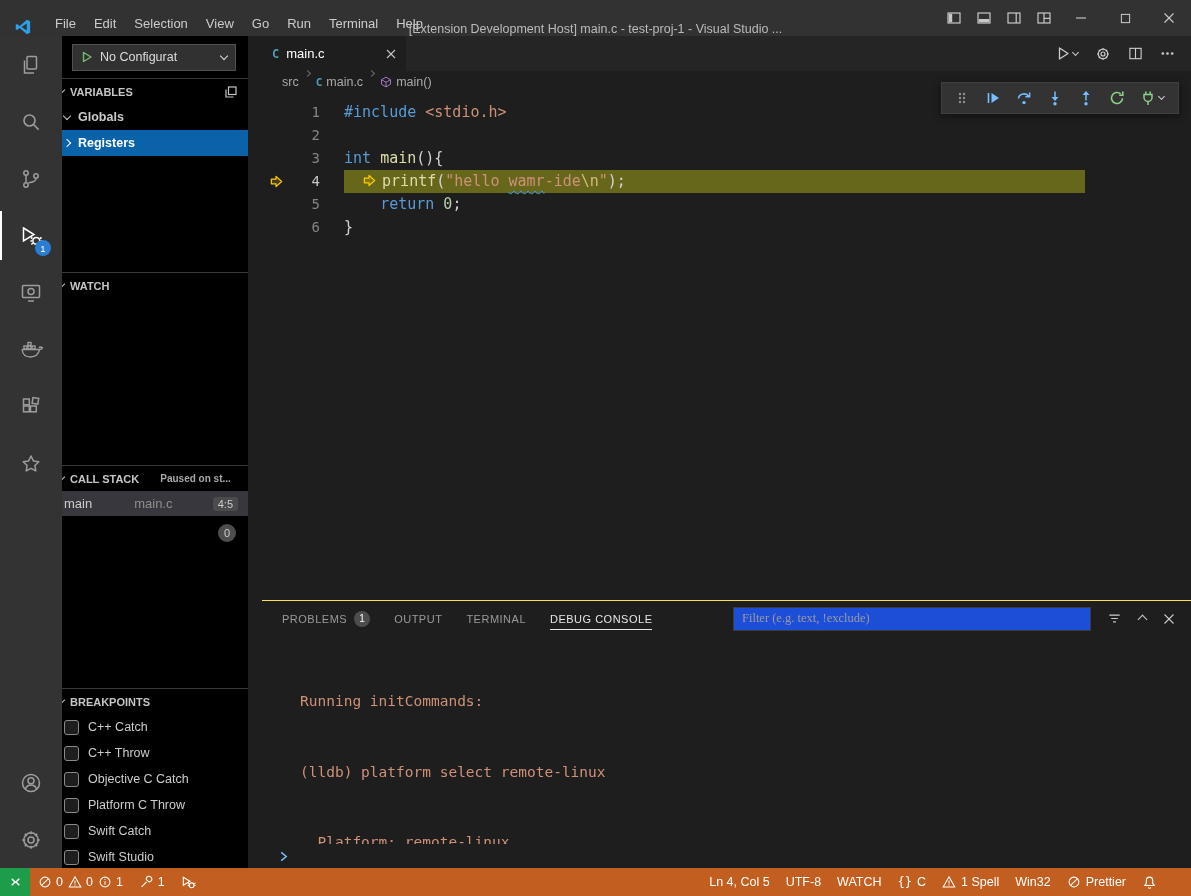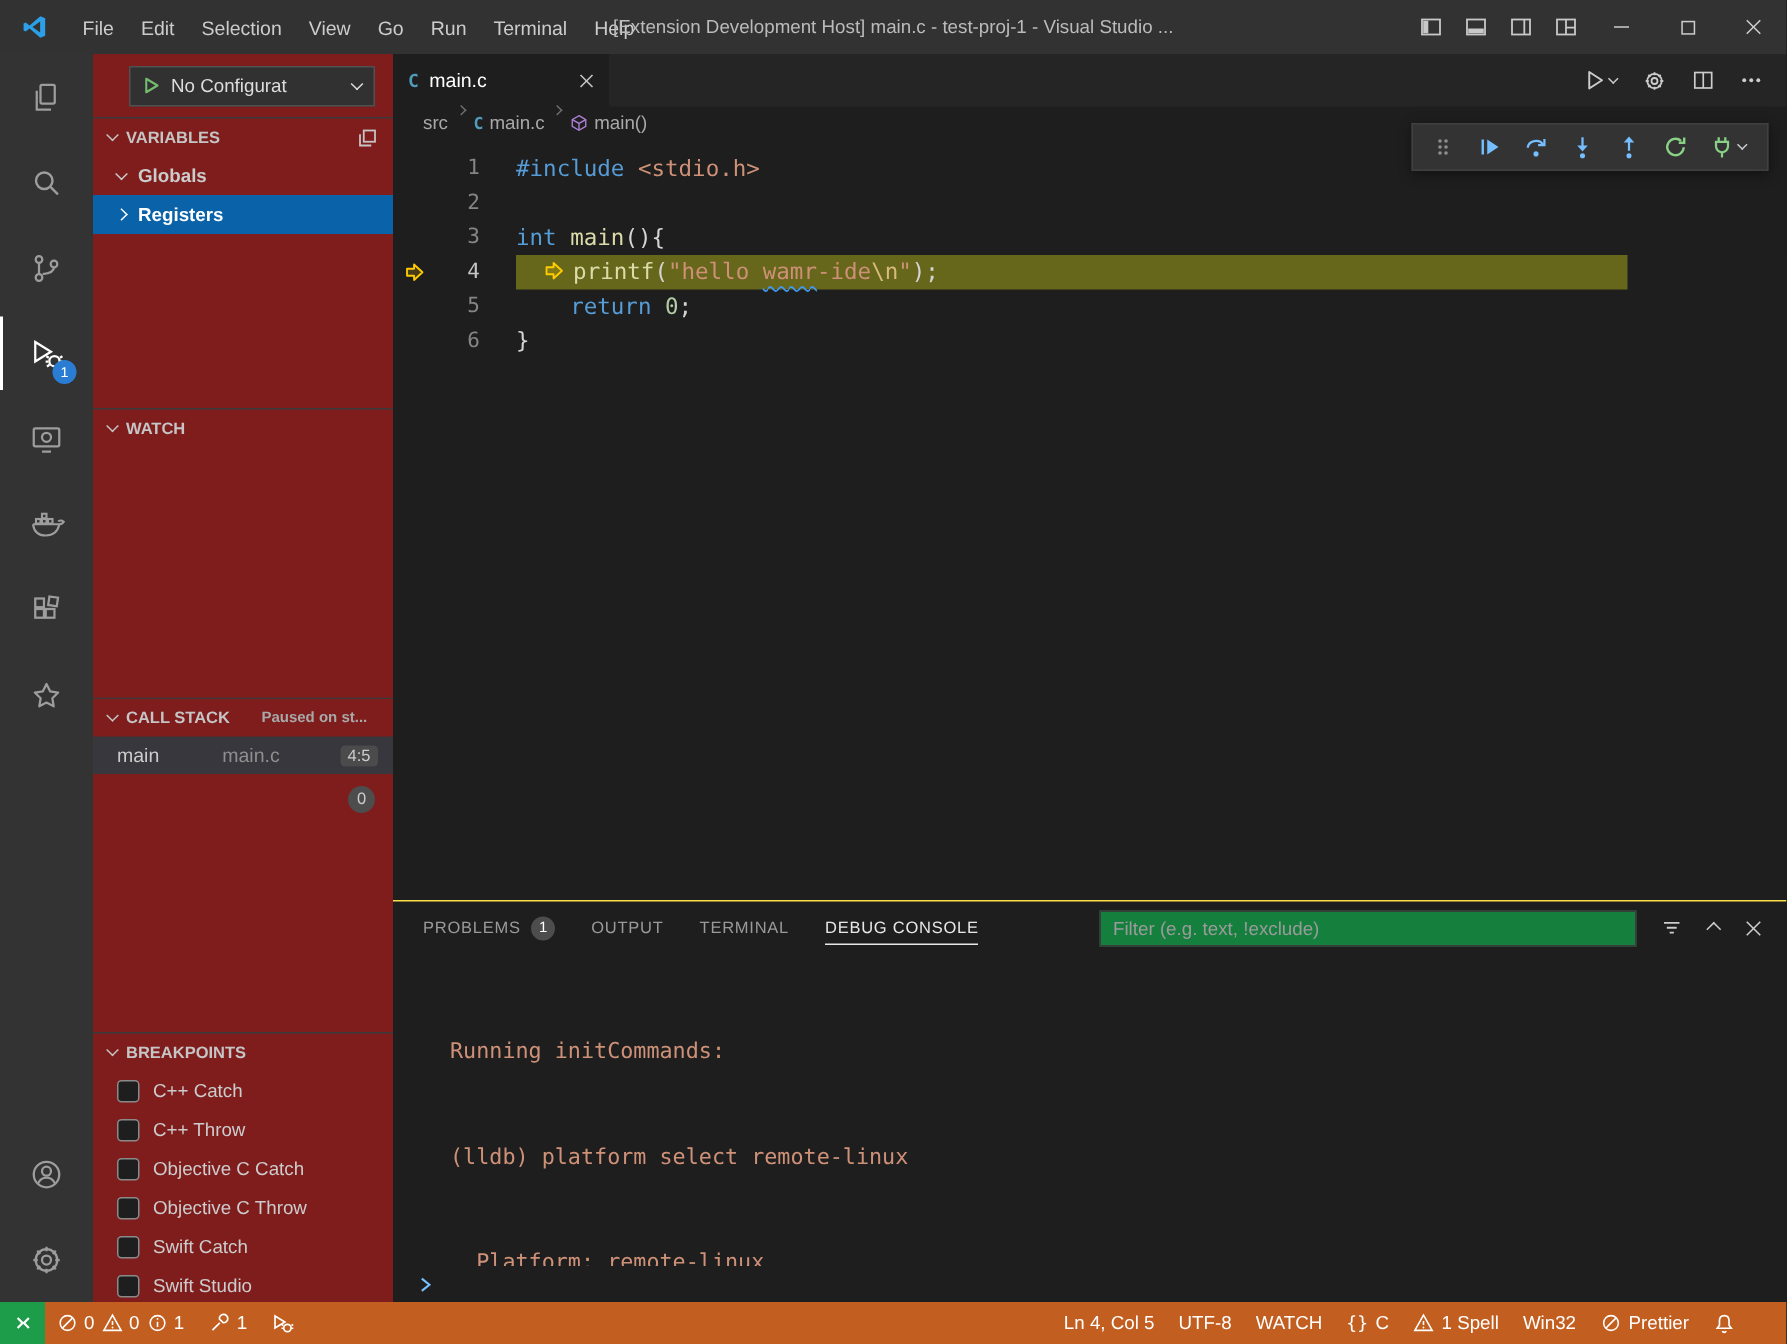--- a/index.html
+++ b/index.html
@@ -5,39 +5,39 @@
   * { box-sizing: border-box; margin: 0; padding: 0; }
   html,body { width:1191px; height:896px; overflow:hidden; }
   body {
     position:relative; background:#1e1e1e; color:#cccccc;
     font-family:"Liberation Sans","DejaVu Sans",sans-serif; font-size:13px;
     -webkit-font-smoothing:antialiased;
   }
   svg { display:block; }
 
   
-  .titlebar{position:absolute;top:0;left:0;width:100%;height:36px;background:#323233;display:flex;align-items:center;z-index:30;}
+  .titlebar{position:absolute;top:0;left:0;width:100%;height:36px;background:#323233;display:flex;align-items:flex-end;z-index:30;}
   .logo{width:46px;display:flex;justify-content:center;align-items:center;}
   .menubar{display:flex;align-items:center;}
   .menu-item{padding:5px 9px;color:#cccccc;border-radius:5px;cursor:default;}
   .win-title{position:absolute;left:50%;transform:translateX(-50%);color:#bbbbbb;white-space:nowrap;font-size:12.5px;}
   .tb-right{margin-left:auto;display:flex;align-items:center;height:100%;}
   .layout-icon{width:30px;height:100%;display:flex;align-items:center;justify-content:center;color:#c8c8c8;}
   .win-btn{width:44px;height:100%;display:flex;align-items:center;justify-content:center;color:#cccccc;}
 
   
   .activitybar{position:absolute;top:36px;left:0;width:62px;bottom:28px;background:#333333;display:flex;flex-direction:column;align-items:center;z-index:20;}
   .act-item{width:62px;height:57px;display:flex;align-items:center;justify-content:center;color:#9d9d9d;position:relative;}
   .act-item.active{color:#ffffff;}
   .act-item.active::before{content:'';position:absolute;left:0;top:4px;bottom:4px;width:2px;background:#ffffff;}
   .act-badge{position:absolute;right:11px;bottom:8px;min-width:16px;height:16px;border-radius:50%;background:#2a7dd2;color:#fff;font-size:9.5px;display:flex;align-items:center;justify-content:center;}
   .act-bottom{margin-top:auto;display:flex;flex-direction:column;align-items:center;}
 
   
-  .sidebar{position:absolute;left:62px;top:36px;width:200px;bottom:28px;background:#7f1d1d;z-index:10;}
+  .sidebar{position:absolute;left:48px;top:36px;width:200px;bottom:28px;background:#000000;z-index:10;}
   .side-toolbar{position:absolute;top:0;left:0;right:0;height:42px;display:flex;align-items:center;padding:0 12px 0 24px;}
   .config-box{flex:1;height:27px;background:#313132;border:1px solid #515152;display:flex;align-items:center;gap:7px;padding:0 8px;color:#dddddd;font-size:12.5px;}
   .chev{display:inline-block;width:6px;height:6px;border-right:1.4px solid currentColor;border-bottom:1.4px solid currentColor;transform:rotate(45deg);margin-top:-3px;flex:none;}
   .chev.right{transform:rotate(-45deg);margin-top:0;}
   .chev.up{transform:rotate(225deg);margin-top:3px;}
   .sec{position:absolute;left:0;right:0;overflow:hidden;}
   .sec-head{height:26px;display:flex;align-items:center;gap:6px;padding:0 10px;font-size:11px;font-weight:bold;color:#c5c5c5;border-top:1px solid #3a3a3b;}
   .sec-head .hd-right{margin-left:auto;color:#c5c5c5;}
   .tree-row{height:26px;display:flex;align-items:center;gap:8px;padding-left:16px;color:#cccccc;font-weight:bold;font-size:12.5px;}
   .tree-row.selected{background:#0A62A9;color:#ffffff;}
@@ -77,21 +77,21 @@
   .dbg-btn{width:29px;height:26px;display:flex;align-items:center;justify-content:center;}
   .dbg-drop{display:flex;align-items:center;gap:3px;padding-right:3px;}
 
   
   .panel{height:268px;flex:none;border-top:1px solid #fde047;display:flex;flex-direction:column;background:#1e1e1e;}
   .panel-head{height:35px;flex:none;display:flex;align-items:center;padding-left:20px;}
   .ptab{margin-right:24px;font-size:11px;letter-spacing:.5px;color:#9a9a9a;height:100%;display:flex;align-items:center;gap:7px;position:relative;}
   .ptab.active{color:#e7e7e7;}
   .ptab.active::after{content:'';position:absolute;bottom:6px;left:0;right:0;height:1px;background:#e7e7e7;}
   .pbadge{background:#4d4d4d;border-radius:50%;width:16px;height:16px;font-size:10px;letter-spacing:0;display:flex;align-items:center;justify-content:center;color:#ffffff;}
-  .pfilter{margin-left:auto;width:358px;height:24px;background:#15803d;border:1px solid #3c3c3c;color:#cccccc;font-size:12.5px;padding:0 8px;outline:none;font-family:Liberation Sans, sans-serif;}
+  .pfilter{margin-left:auto;width:358px;height:24px;background:#1d4ed8;border:1px solid #3c3c3c;color:#cccccc;font-size:12.5px;padding:0 8px;outline:none;font-family:Liberation Serif, serif;}
   .pfilter::placeholder{color:#9b9b9b;}
   .pactions{display:flex;align-items:center;gap:17px;padding:0 16px;color:#cccccc;}
   .console{flex:1;padding:7px 0 0 38px;font-family:"DejaVu Sans Mono",monospace;font-size:14.5px;line-height:23.5px;color:#CE9178;white-space:pre;overflow:hidden;}
   .prompt-row{height:24px;flex:none;display:flex;align-items:center;padding-left:16px;}
 
   
   .statusbar{position:absolute;left:0;right:0;bottom:0;height:28px;background:#C25E1F;display:flex;align-items:center;color:#ffffff;font-size:12.5px;z-index:40;}
   .sb-remote{width:30px;height:100%;background:#1D9D49;display:flex;align-items:center;justify-content:center;flex:none;}
   .sb-item{display:flex;align-items:center;gap:5px;padding:0 8px;height:100%;}
   .sb-item .num{margin-left:-1px;}
@@ -306,21 +306,21 @@
     <div class="bp-row">
       <span class="cbx"></span>
       <span>C++ Throw</span>
     </div>
     <div class="bp-row">
       <span class="cbx"></span>
       <span>Objective C Catch</span>
     </div>
     <div class="bp-row">
       <span class="cbx"></span>
-      <span>Objective C Throw</span>
+      <span>Platform C Throw</span>
     </div>
     <div class="bp-row">
       <span class="cbx"></span>
       <span>Swift Catch</span>
     </div>
     <div class="bp-row">
       <span class="cbx"></span>
       <span>Swift Studio</span>
     </div>
   </div>

